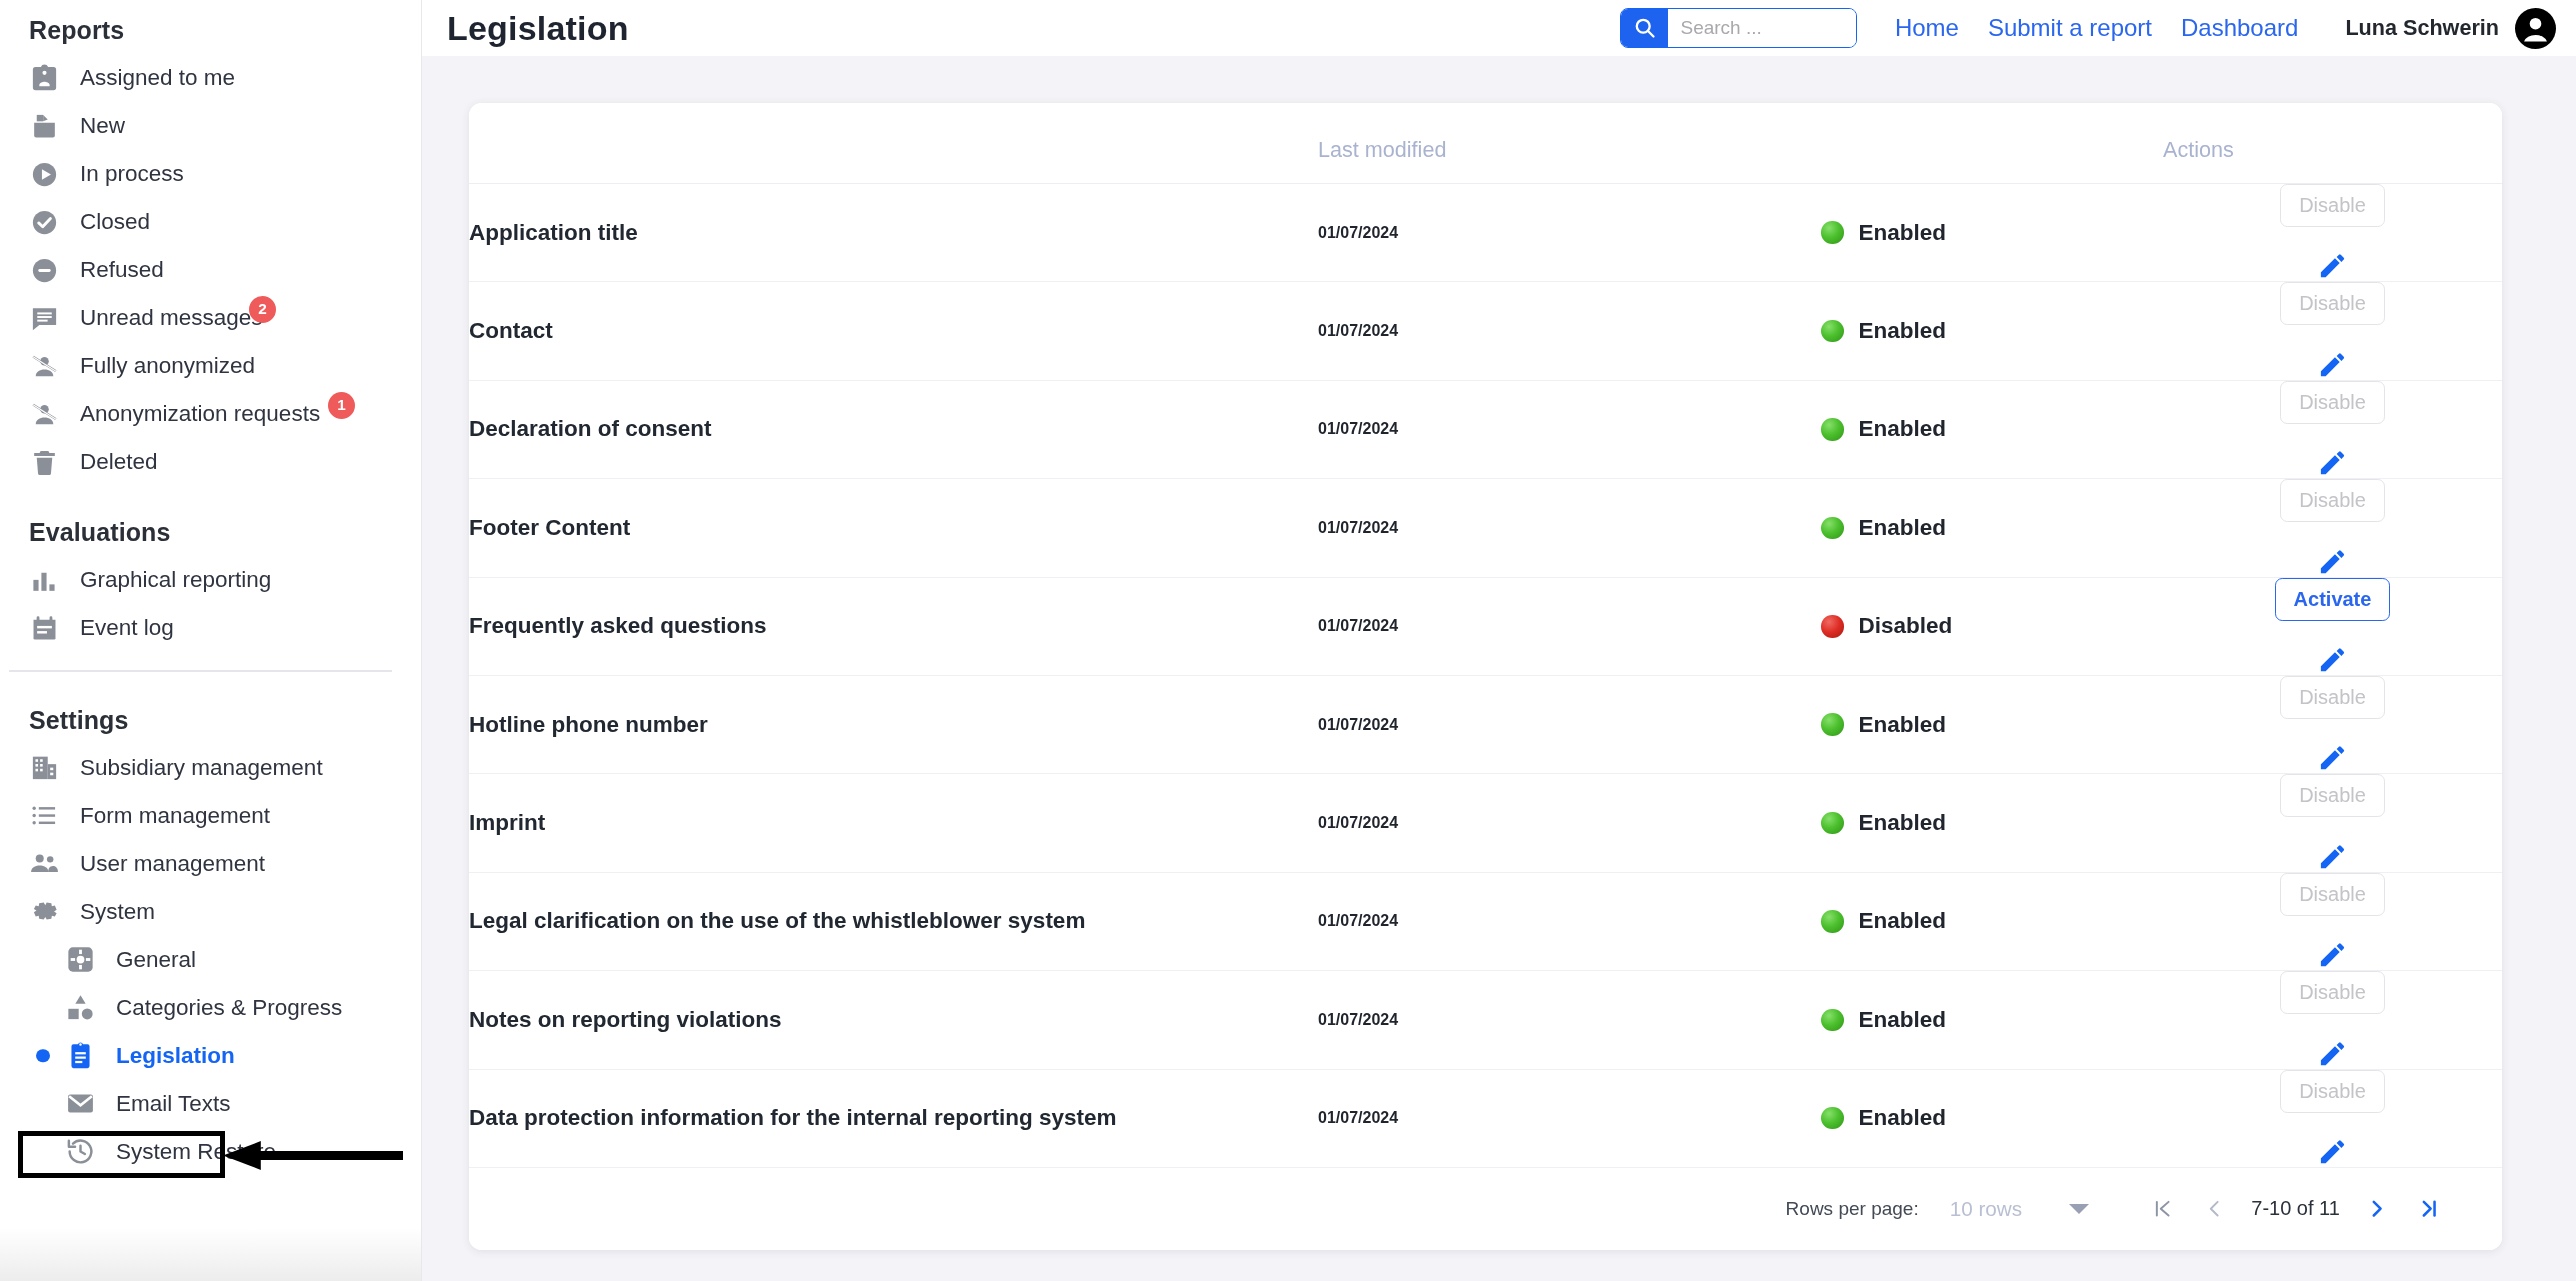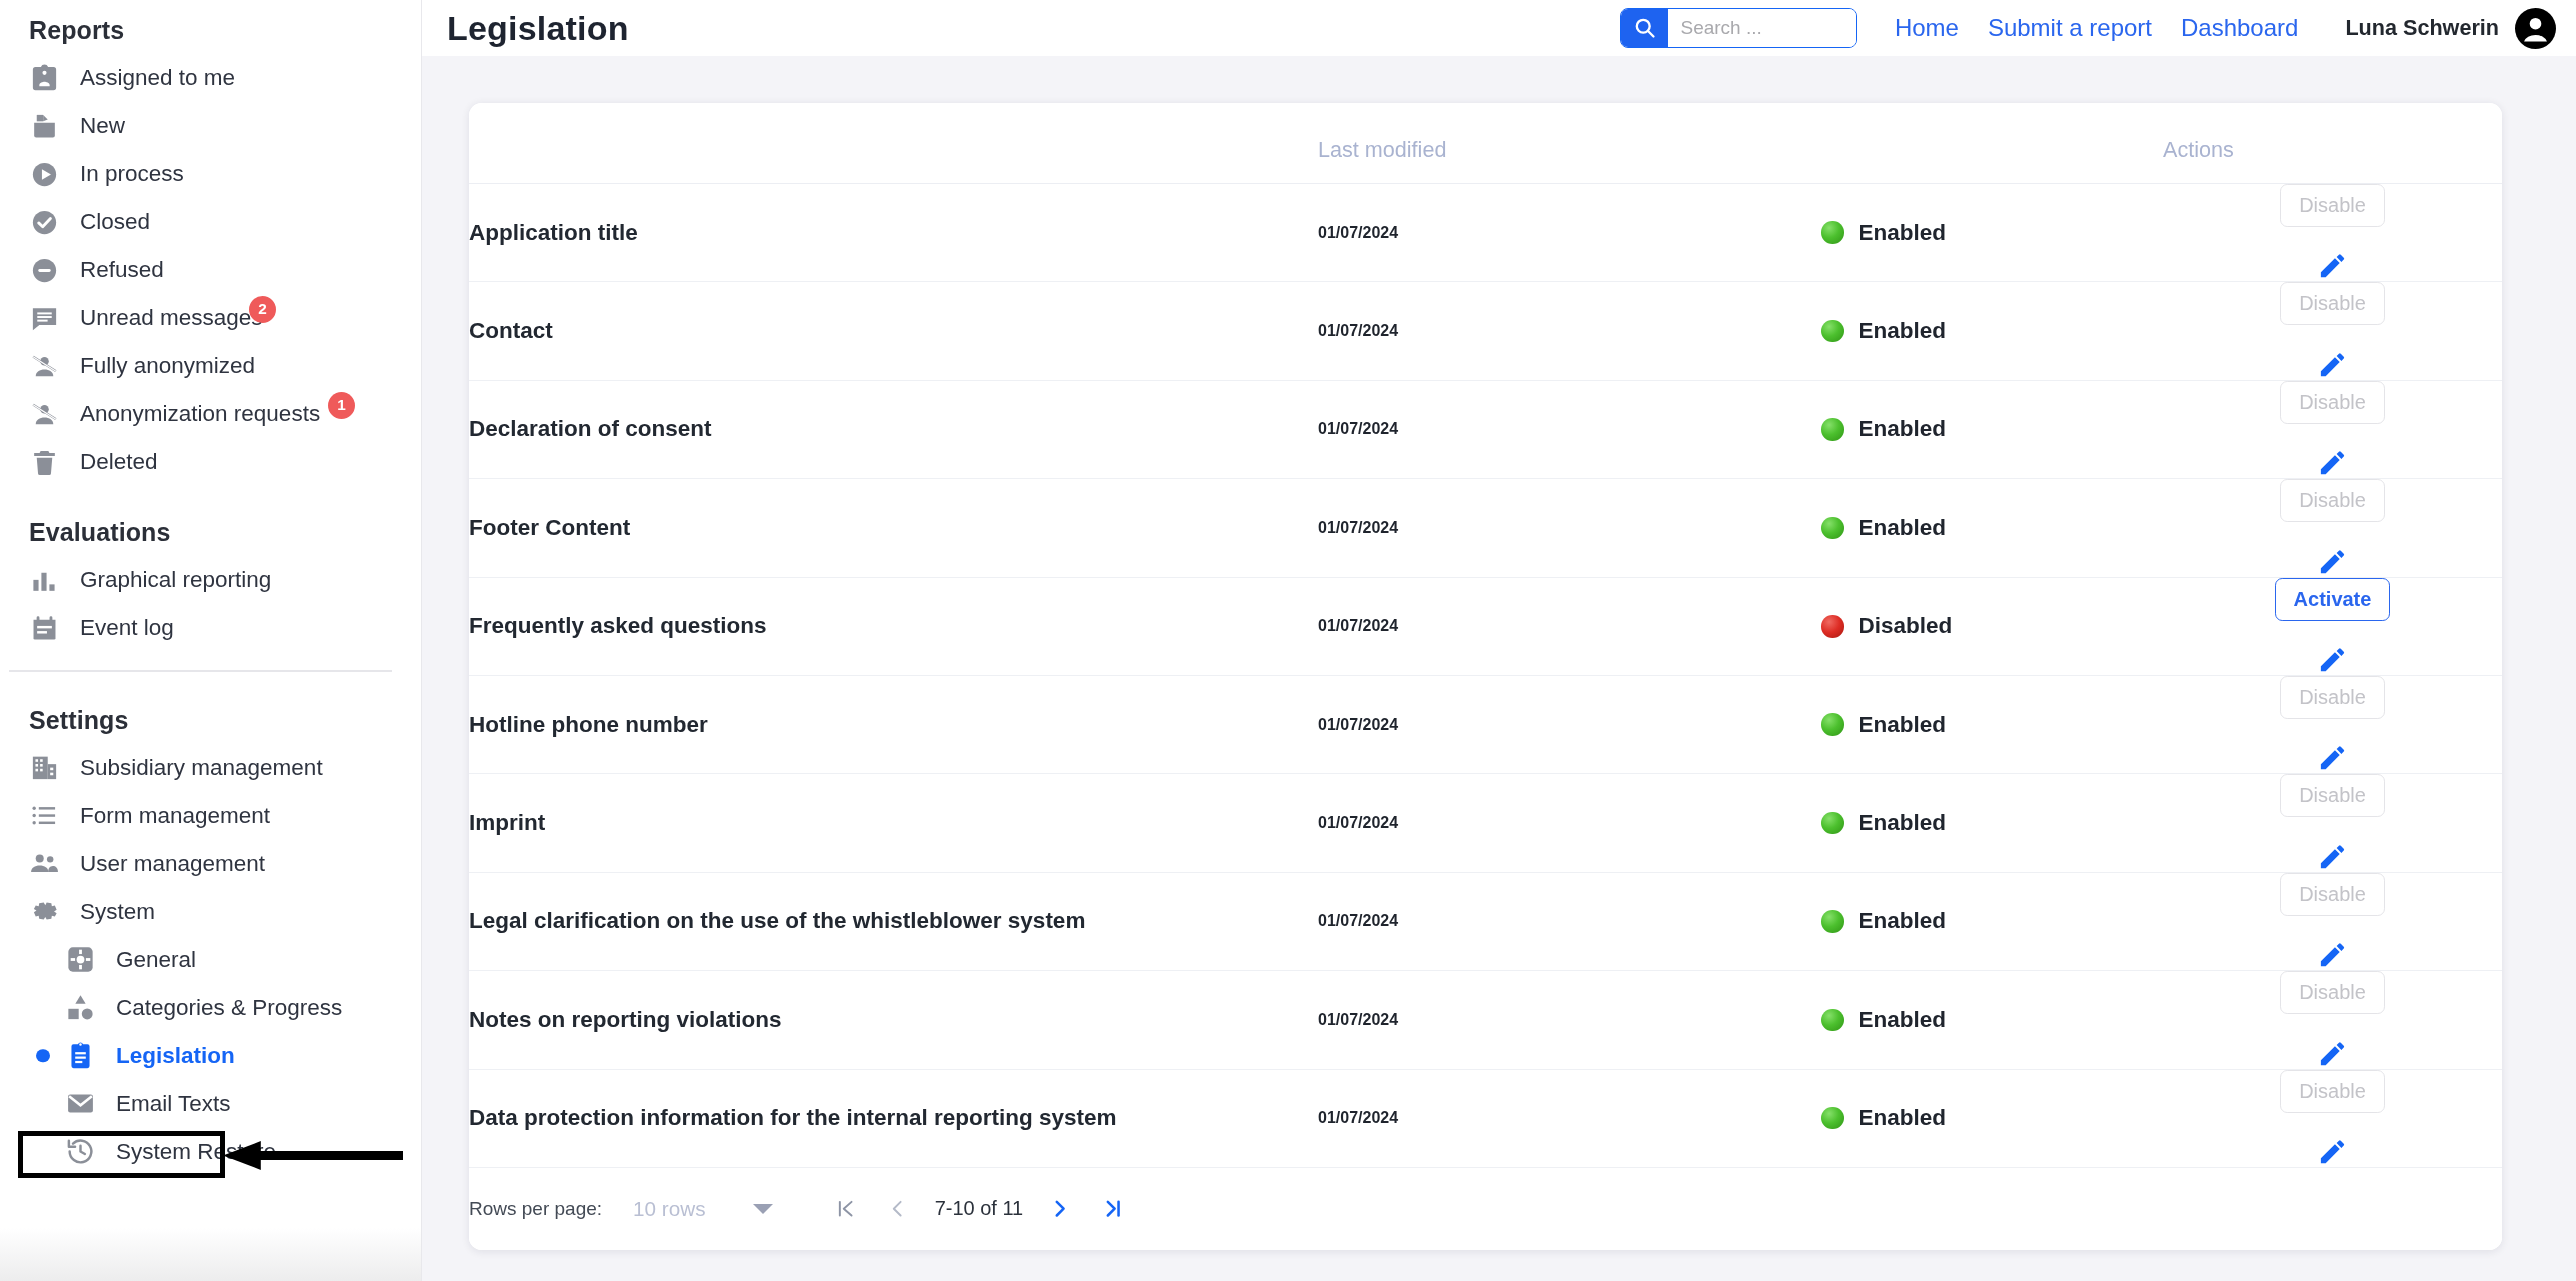--- a/index.html
+++ b/index.html
@@ -154,21 +154,21 @@
     min-width: 99px; height: 43px; border-radius: 7.2px;
     font-size: 20px; font-family: "Liberation Sans", sans-serif;
     display: flex; align-items: center; justify-content: center;
     padding: 0 18px; background: #fff; cursor: pointer;
   }
   .btn-toggle.disabled { border: 1.8px solid #e4e4e8; color: #c3c3c8; font-weight: 400; }
   .btn-toggle.activate { border: 1.8px solid #2a66ee; color: #2a66ee; font-weight: 700; }
   .edit-btn { width: 31px; height: 31px; background: none; border: none; cursor: pointer; padding: 0; display:block; }
 
   .pager {
-    display: flex; align-items: center; 
+    display: flex; align-items: center; justify-content: flex-end;
     gap: 0; height: 83px; padding-right: 47px; background: #fff;
     border-top: 1.8px solid #eef0f4;
   }
   .pager-label { font-size: 19px; color: #434a55; margin-right: 31px; }
   .pager-select {
     display: flex; align-items: center; gap: 47px;
     font-size: 20.7px; color: #b9bfd3; cursor: pointer; margin-right: 47px;
   }
   .caret { width: 0; height: 0; border-left: 10px solid transparent; border-right: 10px solid transparent; border-top: 10px solid #9aa0b4; }
   .pg-btn { background: none; border: none; cursor: pointer; padding: 0 14.4px; display: flex; align-items: center; }

